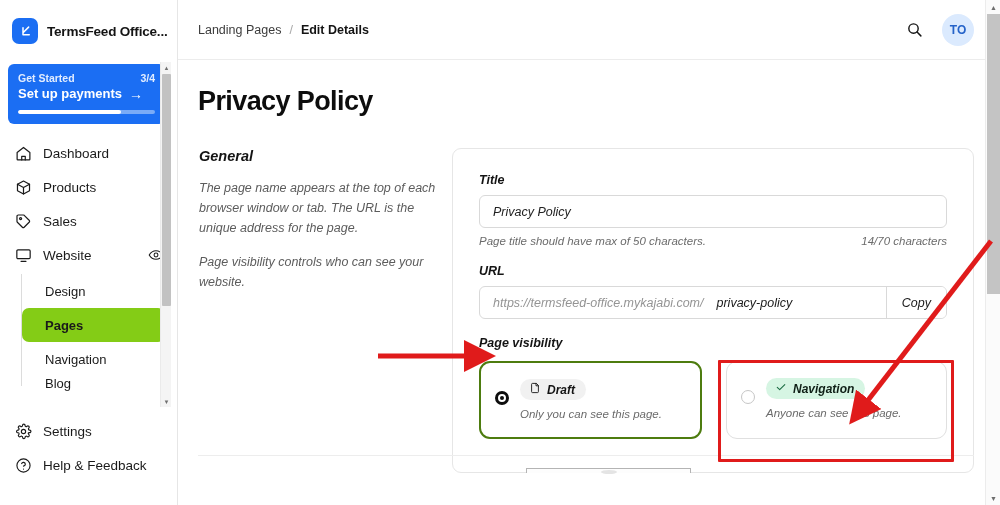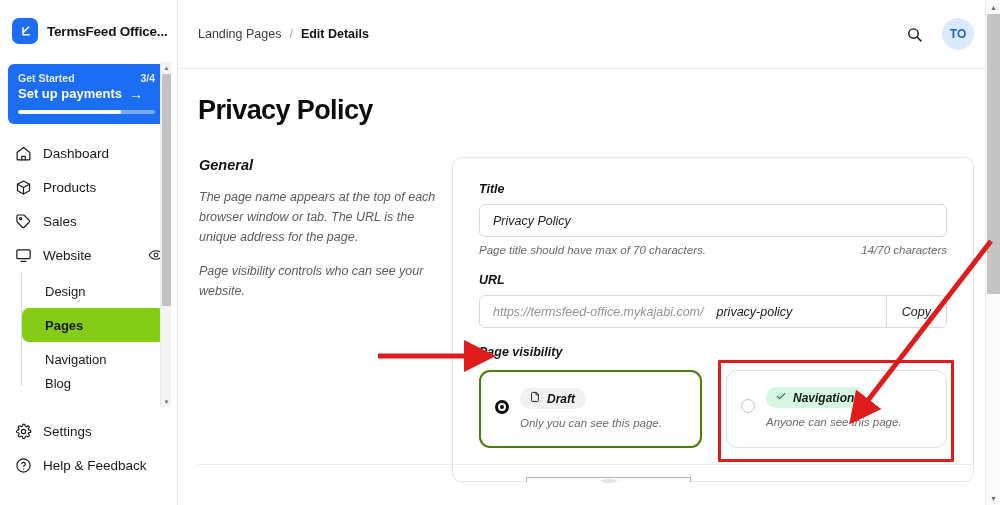--- a/index.html
+++ b/index.html
@@ -136,21 +136,21 @@
   
   .main {
     flex: 1 1 auto;
     height: 505px;
     background: #ffffff;
     position: relative;
     overflow: hidden;
   }
 
   .topbar {
-    height: 69px;
+    height: 60px;
     border-bottom: 1px solid #ececec;
     display: flex;
     align-items: center;
     padding: 0 26px 0 20px;
   }
   .crumbs { display: flex; align-items: center; gap: 8px; font-size: 12.5px; flex: 1 1 auto; }
   .crumb-link { color: #3c3c3c; cursor: pointer; }
   .crumb-sep { color: #a8a8a8; }
   .crumb-current { color: #141414; font-weight: bold; }
   .top-actions { display: flex; align-items: center; gap: 16px; }
@@ -494,21 +494,21 @@
           <p class="sec-para">The page name appears at the top of each browser window or tab. The URL is the unique address for the page.</p>
           <p class="sec-para">Page visibility controls who can see your website.</p>
         </div>
 
         <div class="card">
 
           <div>
             <div class="field-label">Title</div>
             <div class="text-input">Privacy Policy</div>
             <div class="helper-row">
-              <span>Page title should have max of 70 characters.</span>
+              <span>Page title should have max of 50 characters.</span>
               <span>14/70 characters</span>
             </div>
           </div>
 
           <div class="url-group">
             <div class="field-label">URL</div>
             <div class="url-row">
               <div class="url-field">
                 <span class="url-prefix">https://termsfeed-office.mykajabi.com/</span>
                 <span class="url-value">privacy-policy</span>

